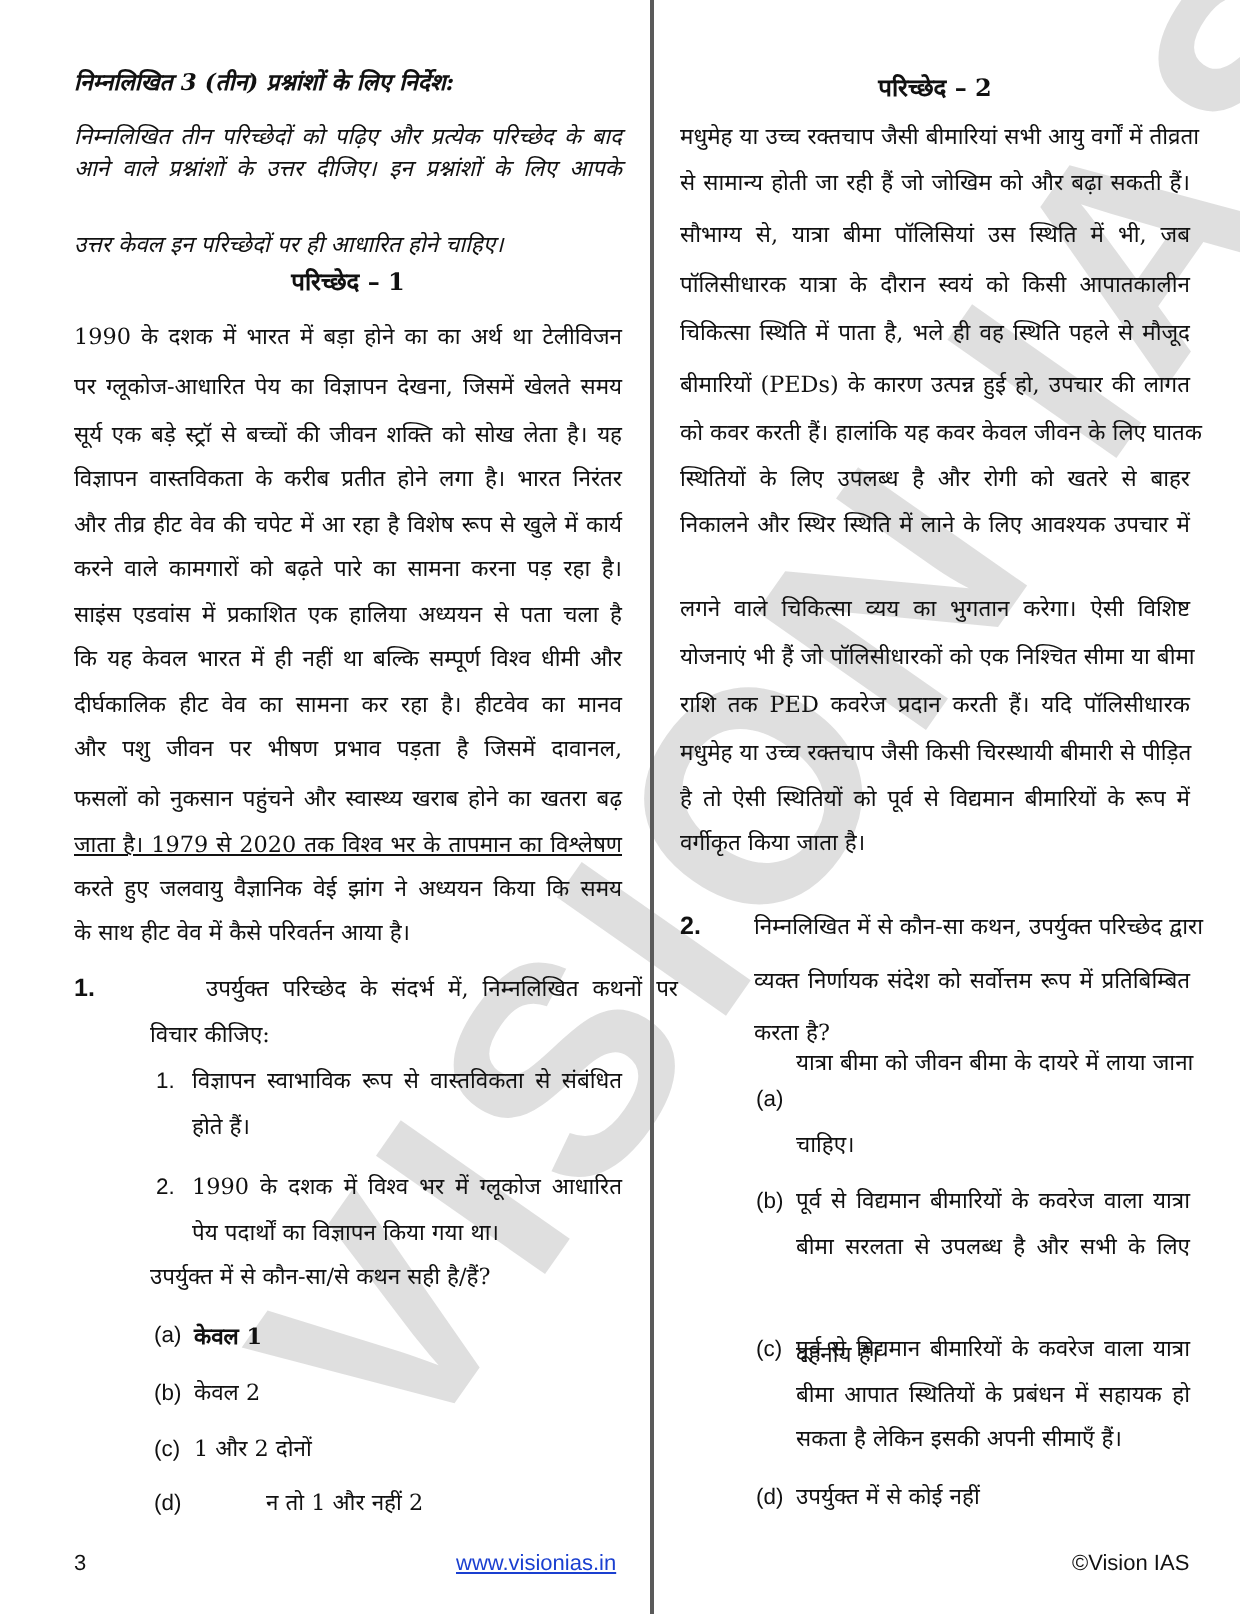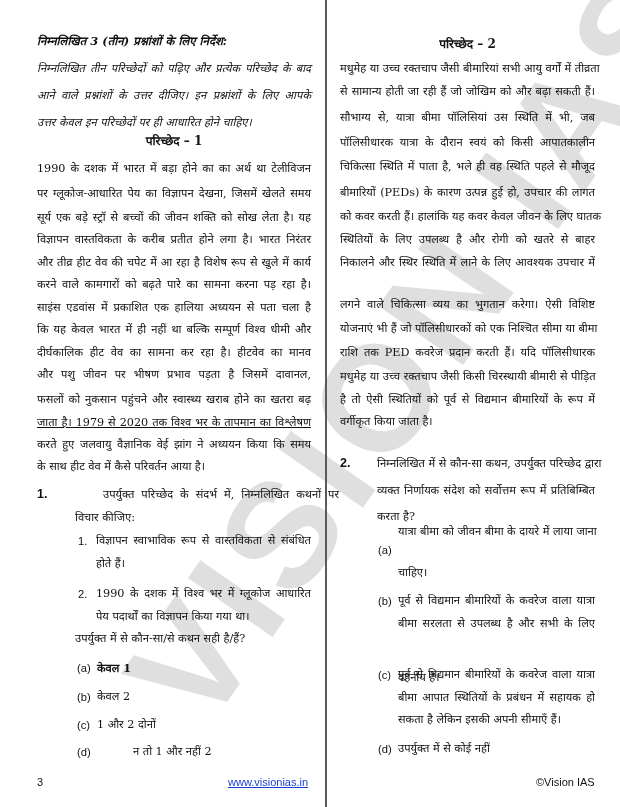--- a/index.html
+++ b/index.html
@@ -34,21 +34,21 @@
 
 <div class="page">
 
   <div class="watermark">VISION IAS</div>
 
   <div class="divider"></div>
 
   <div class="col left">
     <div class="line heading-bi" style="top:34px;left:0;">निम्नलिखित 3 (तीन) प्रश्नांशों के लिए निर्देश:</div>
     <div class="line ital justify" style="top:62px;left:0;width:274px;">निम्नलिखित तीन परिच्छेदों को पढ़िए और प्रत्येक परिच्छेद के बाद</div>
-    <div class="line ital justify" style="top:89px;left:0;width:274px;font-style:italic;">आने वाले प्रश्नांशों के उत्तर दीजिए। इन प्रश्नांशों  के लिए आपके</div>
+    <div class="line ital justify" style="top:78px;left:0;width:274px;font-style:italic;">आने वाले प्रश्नांशों के उत्तर दीजिए। इन प्रश्नांशों  के लिए आपके</div>
     <div class="line ital" style="top:116px;left:0;">उत्तर केवल इन परिच्छेदों पर ही आधारित होने चाहिए।</div>
 
     <div class="line center-bold" style="top:134px;left:0;width:274px;">परिच्छेद  – 1</div>
 
     <div>
       <div class="line justify" style="top:162px;left:0;width:274px;">1990 के दशक में भारत में बड़ा होने का का अर्थ था टेलीविजन</div>
       <div class="line justify" style="top:187px;left:0;width:274px;">पर ग्लूकोज-आधारित पेय का विज्ञापन देखना, जिसमें खेलते समय</div>
       <div class="line justify" style="top:211px;left:0;width:274px;">सूर्य एक बड़े स्ट्रॉ से बच्चों की जीवन शक्ति को सोख लेता है। यह</div>
       <div class="line justify" style="top:233px;left:0;width:274px;">विज्ञापन वास्तविकता के करीब प्रतीत होने लगा है। भारत निरंतर</div>
       <div class="line justify" style="top:256px;left:0;width:274px;">और तीव्र हीट वेव की चपेट में आ रहा है विशेष रूप से खुले में कार्य</div>

